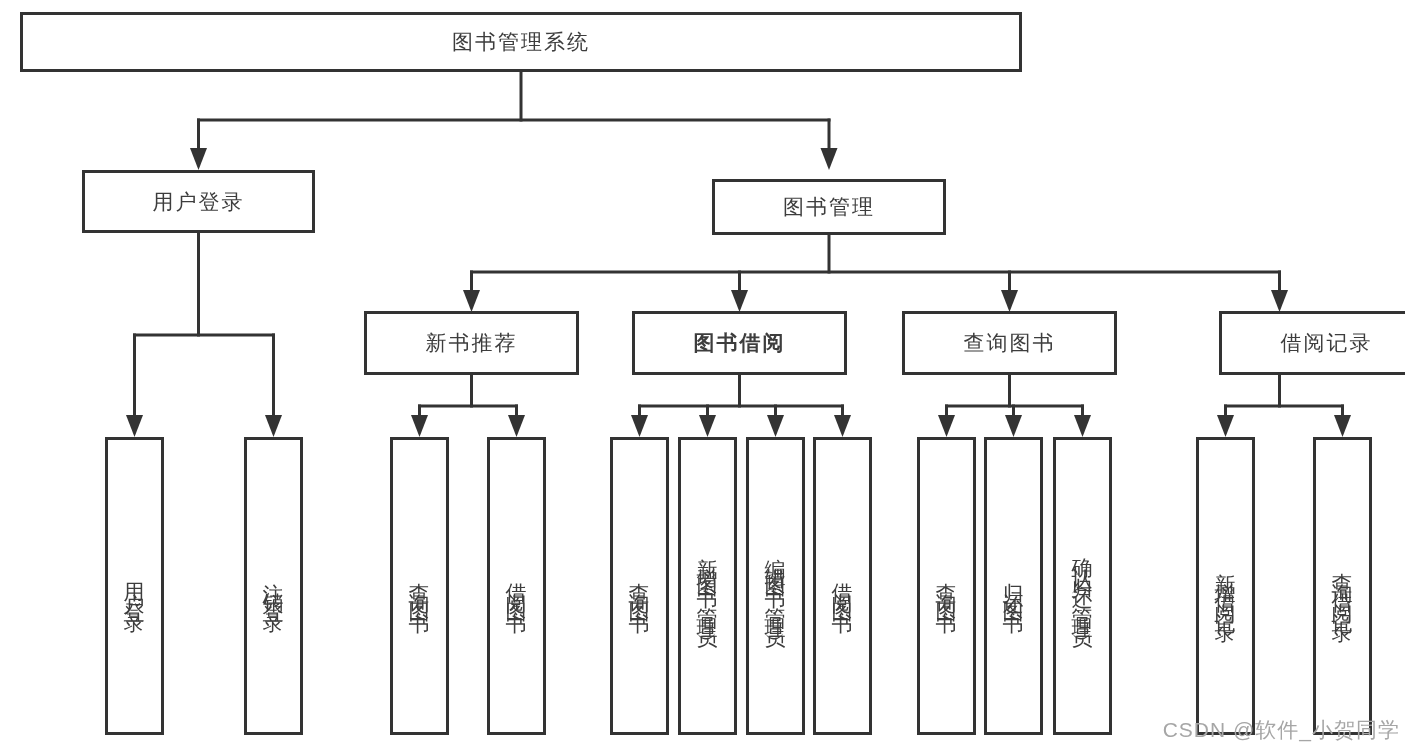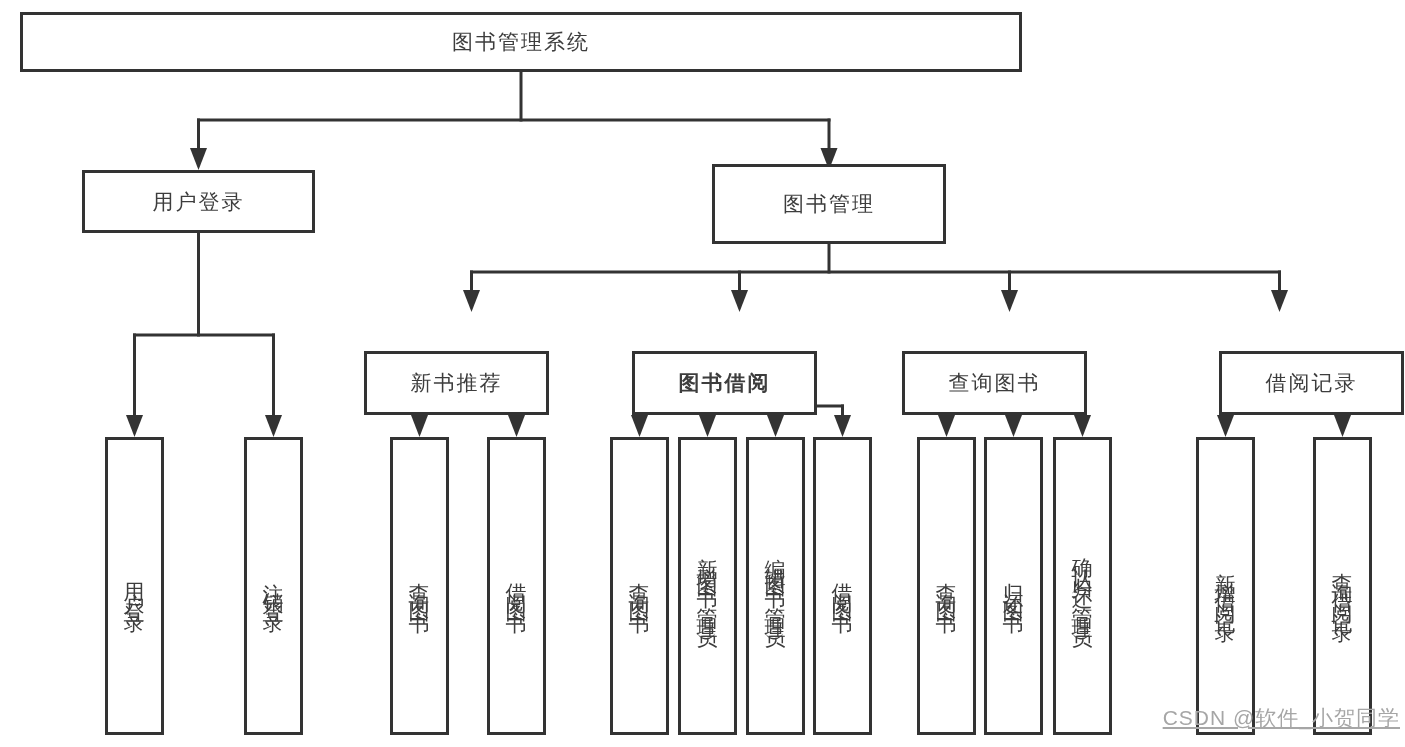--- a/index.html
+++ b/index.html
@@ -27,22 +27,22 @@
     color: #3d3d3d;
     text-align: center;
   }
   .hbox {
     font-size: 21px;
     letter-spacing: 2px;
     white-space: nowrap;
   }
   .root-box   { left: 20px;  top: 12px;  width: 1002px; height: 60px; }
   .l2a        { left: 82px;  top: 170px; width: 233px;  height: 63px; }
-  .l2b        { left: 712px; top: 164px; width: 234px;  height: 80px; }
-  .l3         { top: 311px;  width: 185px; height: 64px; margin-top: 40px; }
+  .l2b        { left: 712px; top: 179px; width: 234px;  height: 56px; }
+  .l3         { top: 311px;  width: 215px; height: 64px; }
   .l3-0 { left: 364px; }
   .l3-1 { left: 632px; font-weight: bold; }
   .l3-2 { left: 902px; }
   .l3-3 { left: 1219px; }
   .vbox {
     top: 437px;
     width: 59px;
     height: 298px;
     writing-mode: vertical-rl;
     text-orientation: mixed;
@@ -51,26 +51,25 @@
     line-height: 1;
   }
   .vA0 { left: 105px; }  .vA1 { left: 244px; }
   .vB0 { left: 390px; }  .vB1 { left: 487px; }
   .vC0 { left: 610px; }  .vC1 { left: 678px; }  .vC2 { left: 746px; }  .vC3 { left: 813px; }
   .vD0 { left: 917px; }  .vD1 { left: 984px; }  .vD2 { left: 1053px; }
   .vE0 { left: 1196px; } .vE1 { left: 1313px; }
   .watermark {
     position: absolute;
     right: 5px;
-    bottom: 15px;
+    bottom: 3px;
     font-size: 21px;
     color: #a6a6a6;
     letter-spacing: 1px;
     white-space: nowrap;
-    text-decoration: underline;
   }
 </style>
 </head>
 <body>
 
 <div class="stage">
 
   <svg class="connectors" viewBox="0 0 1405 747" xmlns="http://www.w3.org/2000/svg">
     <g stroke="#333333" stroke-width="3" fill="none" stroke-linecap="square">
 

